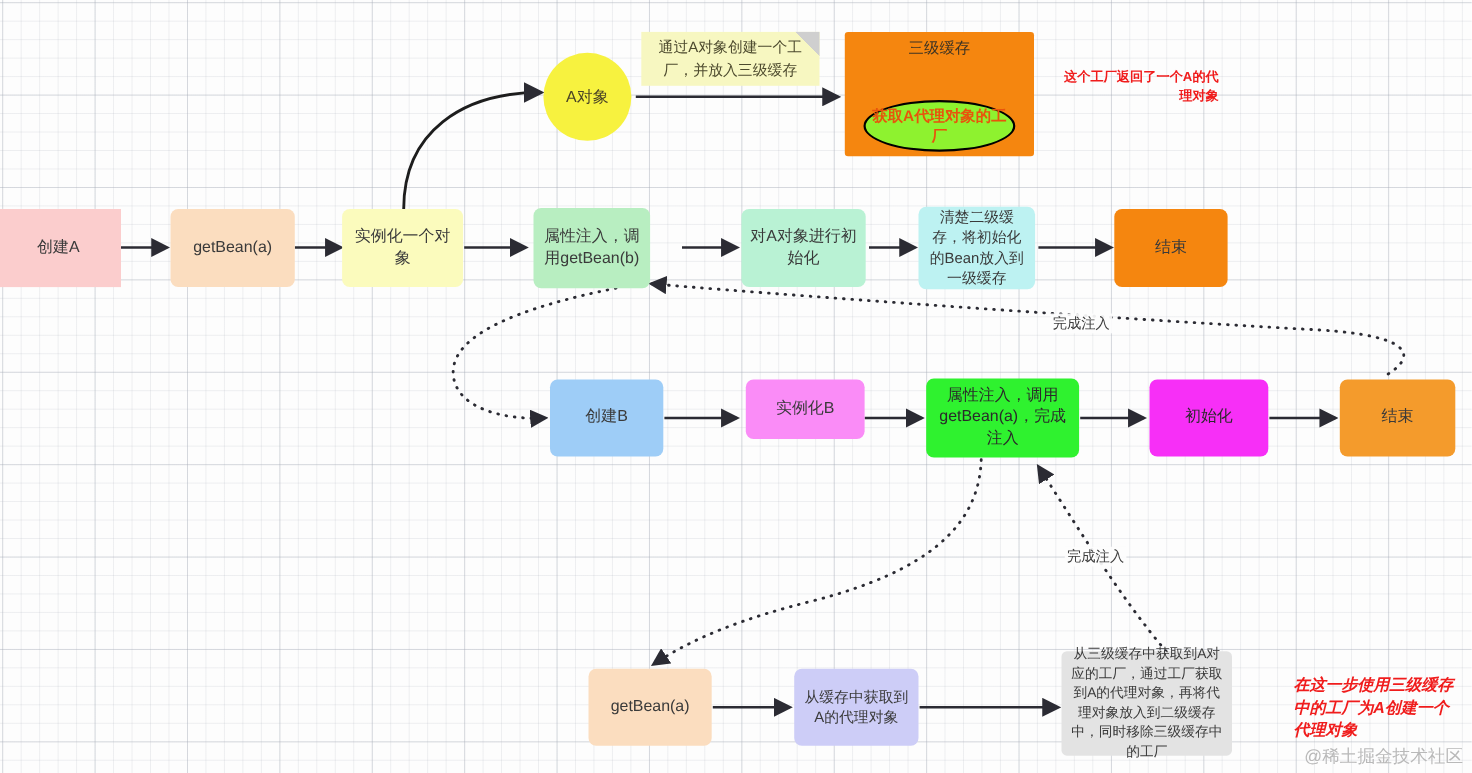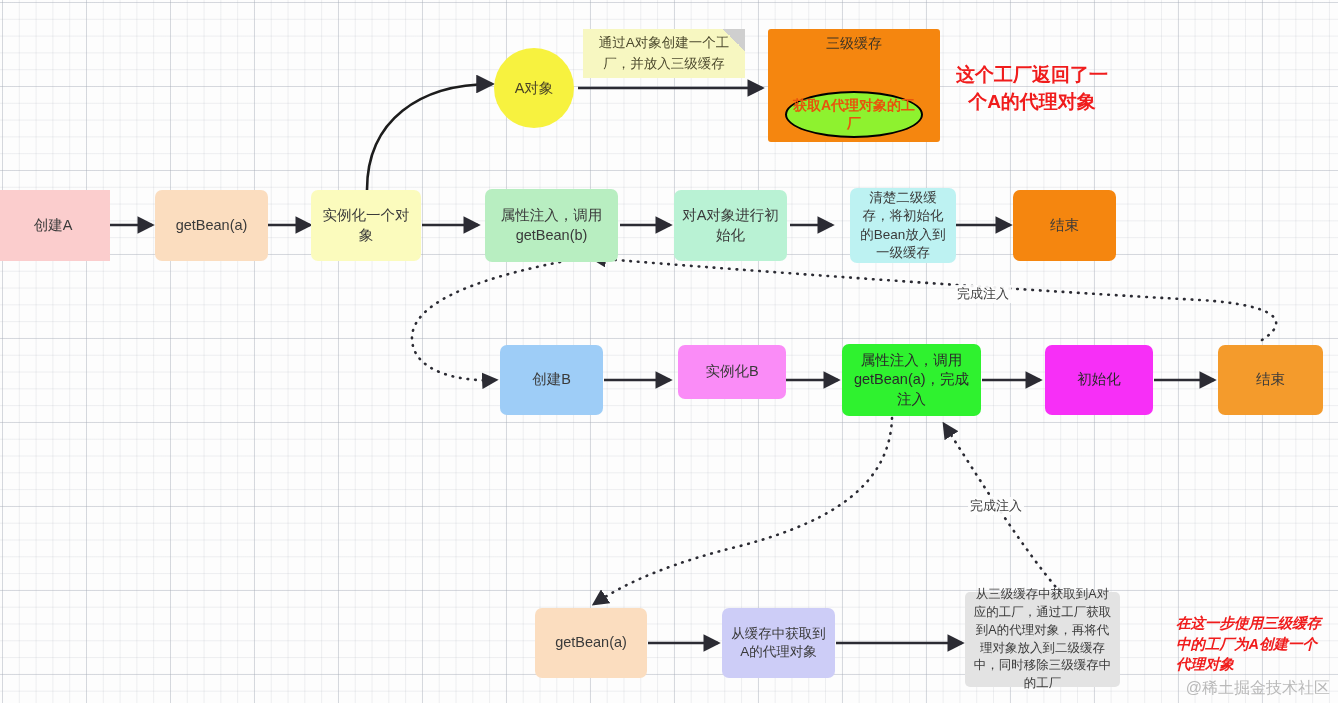--- a/index.html
+++ b/index.html
@@ -94,25 +94,25 @@
     text-align: center;
     border-radius: 50%;
     font-size: 14px;
     line-height: 1.25;
     font-weight: bold;
     color: #e8540c;
     border: 2px solid #000000;
   }
   .annot {
     position: absolute;
-    font-size: 19px;
+    font-size: 12px;
     line-height: 1.42;
     font-weight: bold;
     color: #f01c1c;
-    text-align: center;
+    text-align: right;
     z-index: 8;
   }
   .annot.left { text-align: left; font-style: italic; }
   .edgelabel {
     position: absolute;
     font-size: 13px;
     color: #3d3d3d;
     background: rgba(253,253,253,0.92);
     padding: 0 2px;
     white-space: nowrap;
@@ -191,29 +191,29 @@
   </div>
 
   <div class="node" style="left:155px; top:190px; width:113px; height:71px; background:#fbddbf;">
     <span>getBean(a)</span>
   </div>
 
   <div class="node" style="left:311px; top:190px; width:110px; height:71px; background:#fbfbbd;">
     <span>实例化一个对象</span>
   </div>
 
-  <div class="node" style="left:485px; top:189px; width:133px; height:73px; background:#b8eec1;align-items:center;">
+  <div class="node" style="left:485px; top:189px; width:106px; height:73px; background:#b8eec1;align-items:center;">
     <span>属性注入，调用getBean(b)</span>
   </div>
 
   <div class="node" style="left:674px; top:190px; width:113px; height:71px; background:#b9f2d4;">
     <span>对A对象进行初始化</span>
   </div>
 
-  <div class="node" style="left:835px; top:188px; width:106px; height:75px; background:#bdf2f2; font-size:13.5px;margin-left:15px;">
+  <div class="node" style="left:835px; top:188px; width:106px; height:75px; background:#bdf2f2; font-size:13.5px;">
     <span>清楚二级缓存，将初始化的Bean放入到一级缓存</span>
   </div>
 
   <div class="node" style="left:1013px; top:190px; width:103px; height:71px; background:#f5860f;">
     <span>结束</span>
   </div>
 
   <div class="circle" style="left:494px; top:48px; width:80px; height:80px; background:#f7f23f;">
     <span>A对象</span>
   </div>

